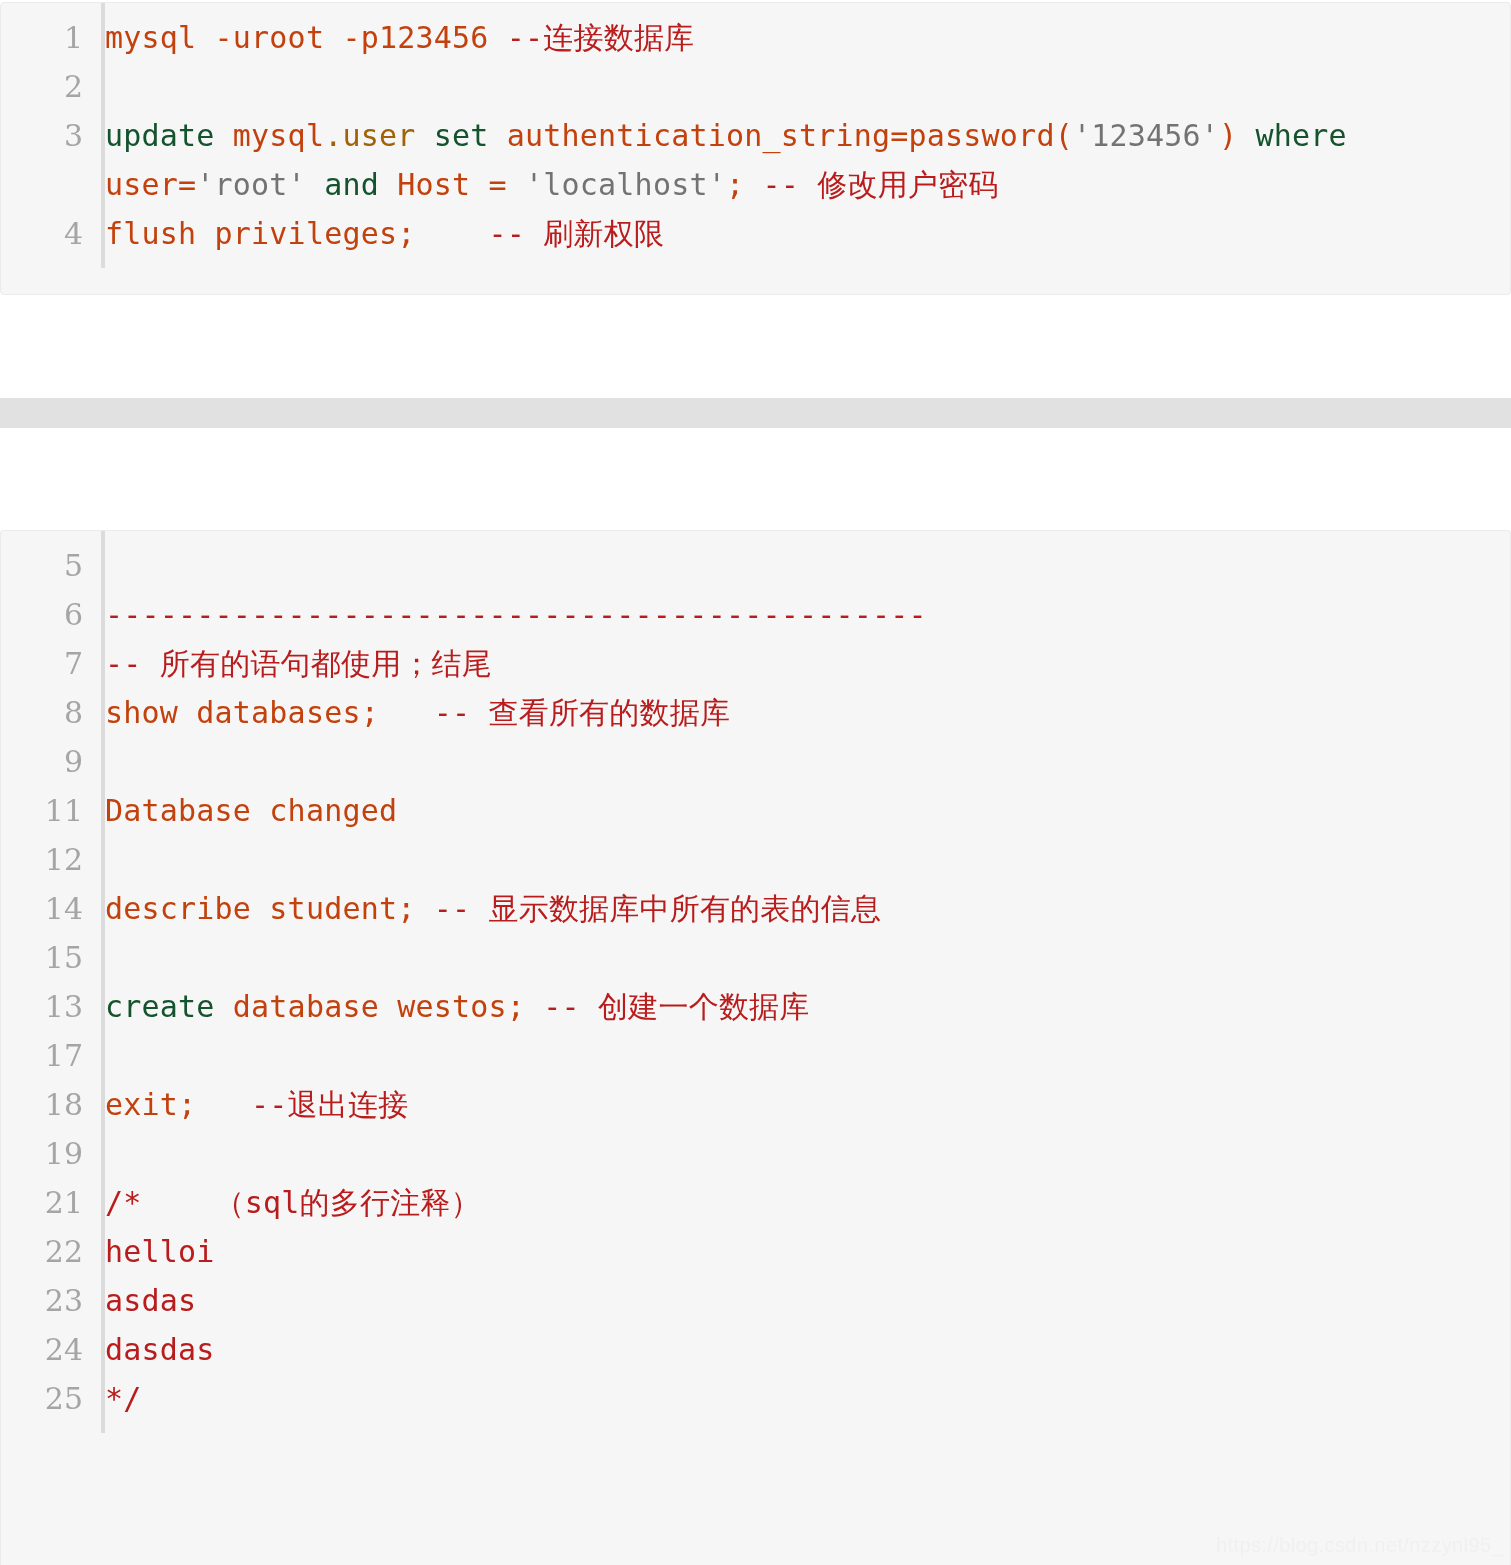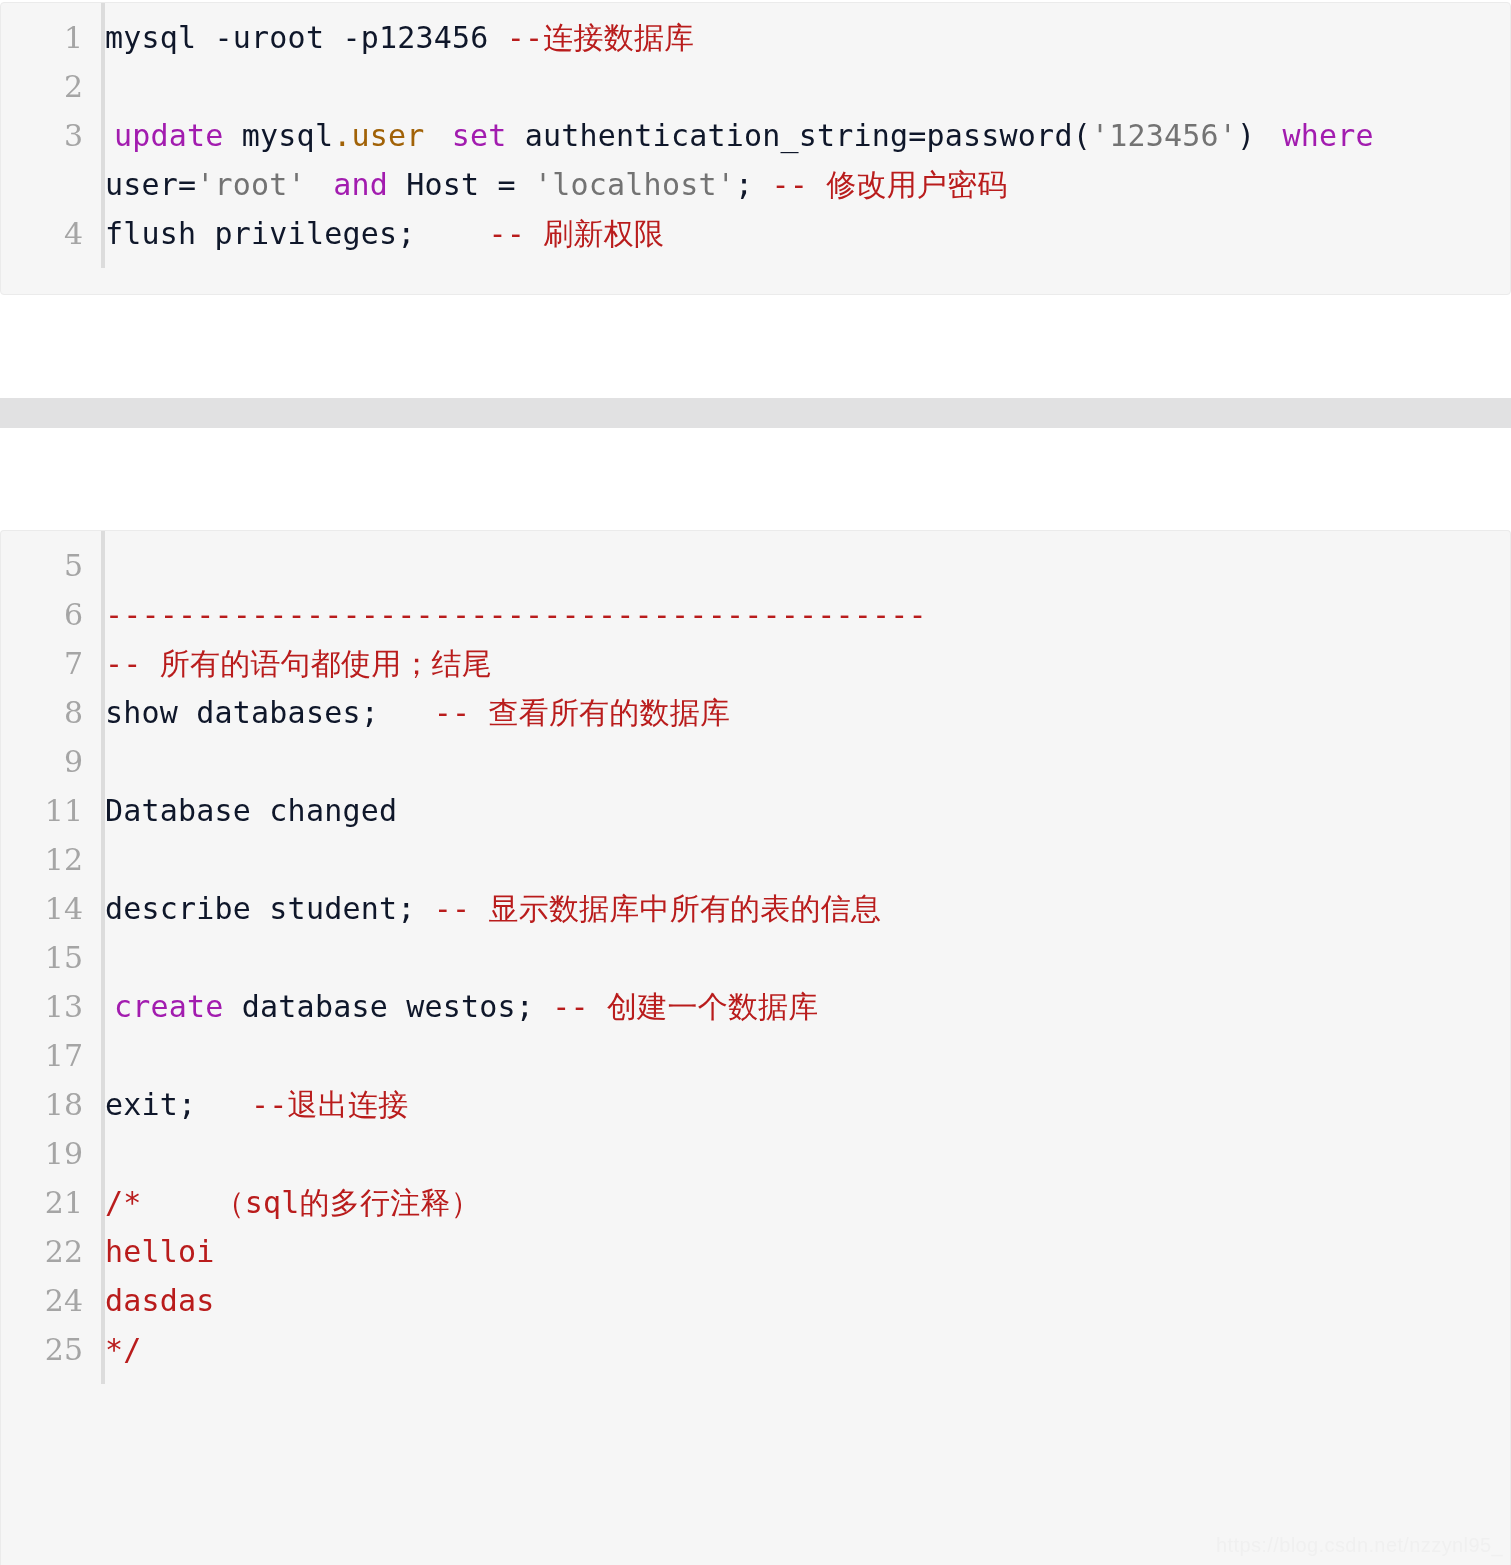--- a/index.html
+++ b/index.html
@@ -66,22 +66,22 @@
     font-size: 30px;
     line-height: 49px;
     white-space: pre-wrap;
     word-break: break-word;
     color: #333333;
     font-family: "DejaVu Sans Mono", "Liberation Mono", monospace;
     letter-spacing: 0.2px;
   }
 
   
-  .t-plain   { color: #0f172a; }
-  .t-kw      { color: #a21caf; margin-left: 9px; }
+  .t-plain   { color: #c2410c; }
+  .t-kw      { color: #14532d; }
   .t-prop    { color: #a16207; }
   .t-str     { color: #737373; }
   .t-comment { color: #b91c1c; }
 
   
   .divider-bar {
     position: absolute;
     left: 0;
     top: 398px;
     width: 1511px;
@@ -188,20 +188,24 @@
         </div>
         <div class="code-row">
           <div class="ln">21</div>
           <div class="code-text"><span class="t-comment">/*    （sql的多行注释）</span></div>
         </div>
         <div class="code-row">
           <div class="ln">22</div>
           <div class="code-text"><span class="t-comment">helloi</span></div>
         </div>
         <div class="code-row">
+          <div class="ln">23</div>
+          <div class="code-text"><span class="t-comment">asdas</span></div>
+        </div>
+        <div class="code-row">
           <div class="ln">24</div>
           <div class="code-text"><span class="t-comment">dasdas</span></div>
         </div>
         <div class="code-row">
           <div class="ln">25</div>
           <div class="code-text"><span class="t-comment">*/</span></div>
         </div>
       </div>
   </div>
 </div>

